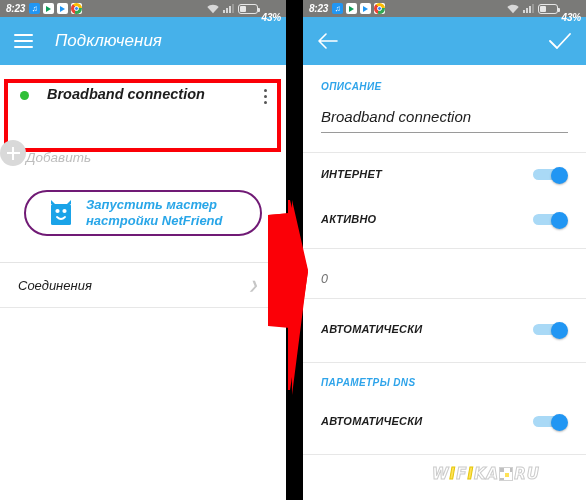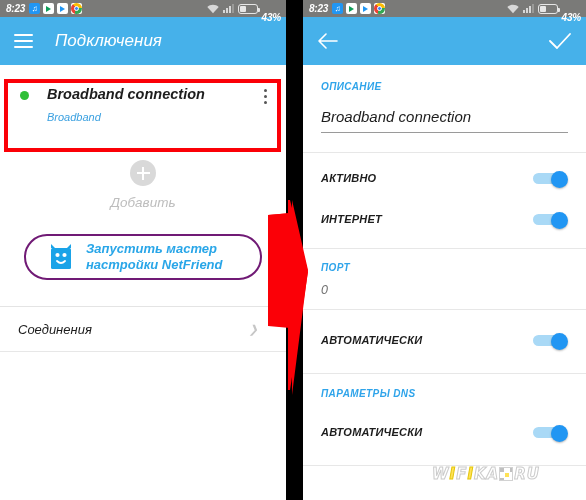--- a/index.html
+++ b/index.html
@@ -256,21 +256,21 @@
     width: 277px;
     height: 73px;
     border: 4px solid #fb0007;
     box-sizing: border-box;
     pointer-events: none;
   }
 
   .add-block {
     margin-top: 22px;
     display: flex;
-    flex-direction: column;
+    flex-direction: row;
     align-items: center;
     cursor: pointer;
   }
   .add-circle {
     width: 26px; height: 26px;
     border-radius: 50%;
     background: #d9d9d9;
     position: relative;
   }
   .add-circle::before,
@@ -522,21 +522,20 @@
       <div class="conn-card">
         <div class="conn-row1">
           <span class="status-dot"></span>
           <span class="conn-title">Broadband connection</span>
           <span class="kebab">
               <i></i>
               <i></i>
               <i></i>
             </span>
         </div>
-        <div class="conn-sub">Broadband</div>
       </div>
 
       <div class="red-box"></div>
 
       <div class="add-block">
         <div class="add-circle"></div>
         <div class="add-label">Добавить</div>
       </div>
 
       <div class="netfriend-wrap">
@@ -621,40 +620,39 @@
 
     <div class="right-body">
 
       <div class="r-pad desc-block">
         <div class="section-label">ОПИСАНИЕ</div>
         <div class="desc-value">Broadband connection</div>
       </div>
 
       <div class="hr" style="margin-top:19px;"></div>
 
+      <div class="toggle-row">
+        <span class="toggle-label">ИНТЕРНЕТ</span>
+        <span class="switch">
+          <span class="switch-track"></span>
+            <span class="switch-knob"></span>
+        </span>
+      </div>
+
       <div class="toggle-row" style="margin-top:4px;">
         <span class="toggle-label">АКТИВНО</span>
         <span class="switch">
           <span class="switch-track"></span>
             <span class="switch-knob"></span>
         </span>
       </div>
 
-      <div class="toggle-row">
-        <span class="toggle-label">ИНТЕРНЕТ</span>
-        <span class="switch">
-          <span class="switch-track"></span>
-            <span class="switch-knob"></span>
-        </span>
-      </div>
-
       <div class="hr" style="margin-top:9px;"></div>
 
       <div class="port-block">
-        <div class="section-label">ПОРТ</div>
         <div class="port-value">0</div>
       </div>
 
       <div class="hr"></div>
 
       <div class="toggle-row" style="margin-top:9px;">
         <span class="toggle-label">АВТОМАТИЧЕСКИ</span>
         <span class="switch">
           <span class="switch-track"></span>
             <span class="switch-knob"></span>

